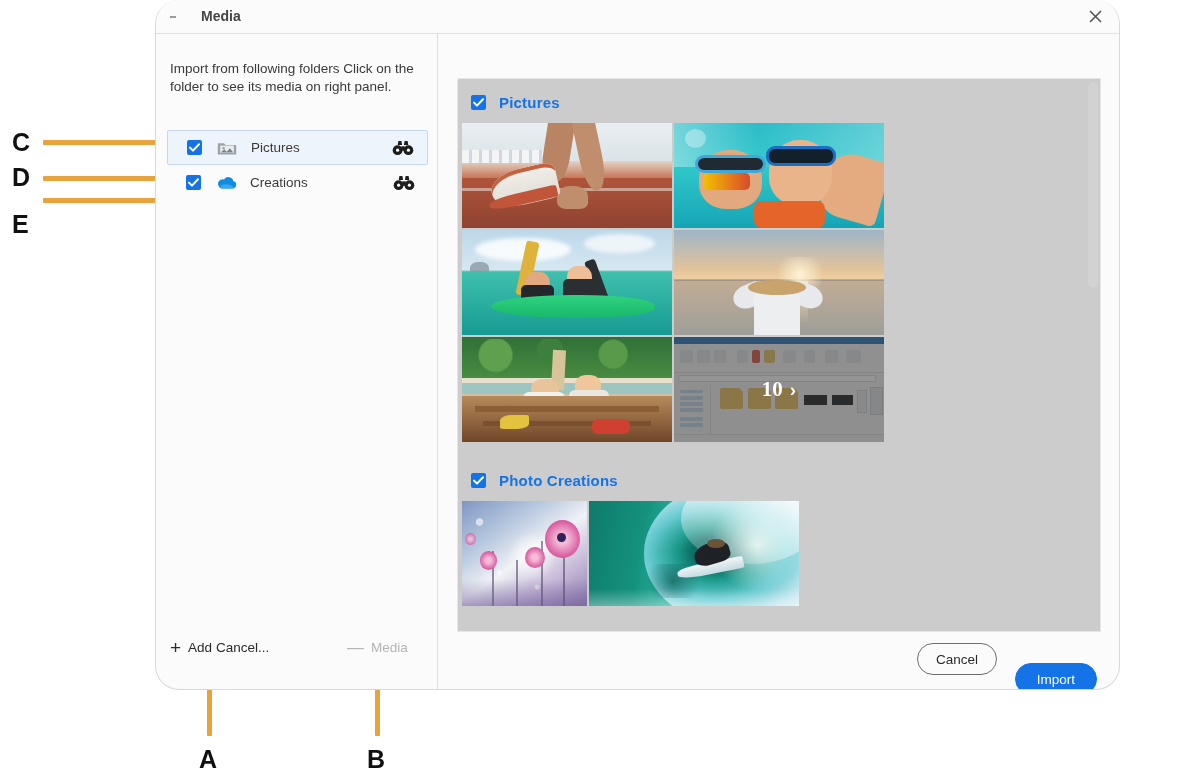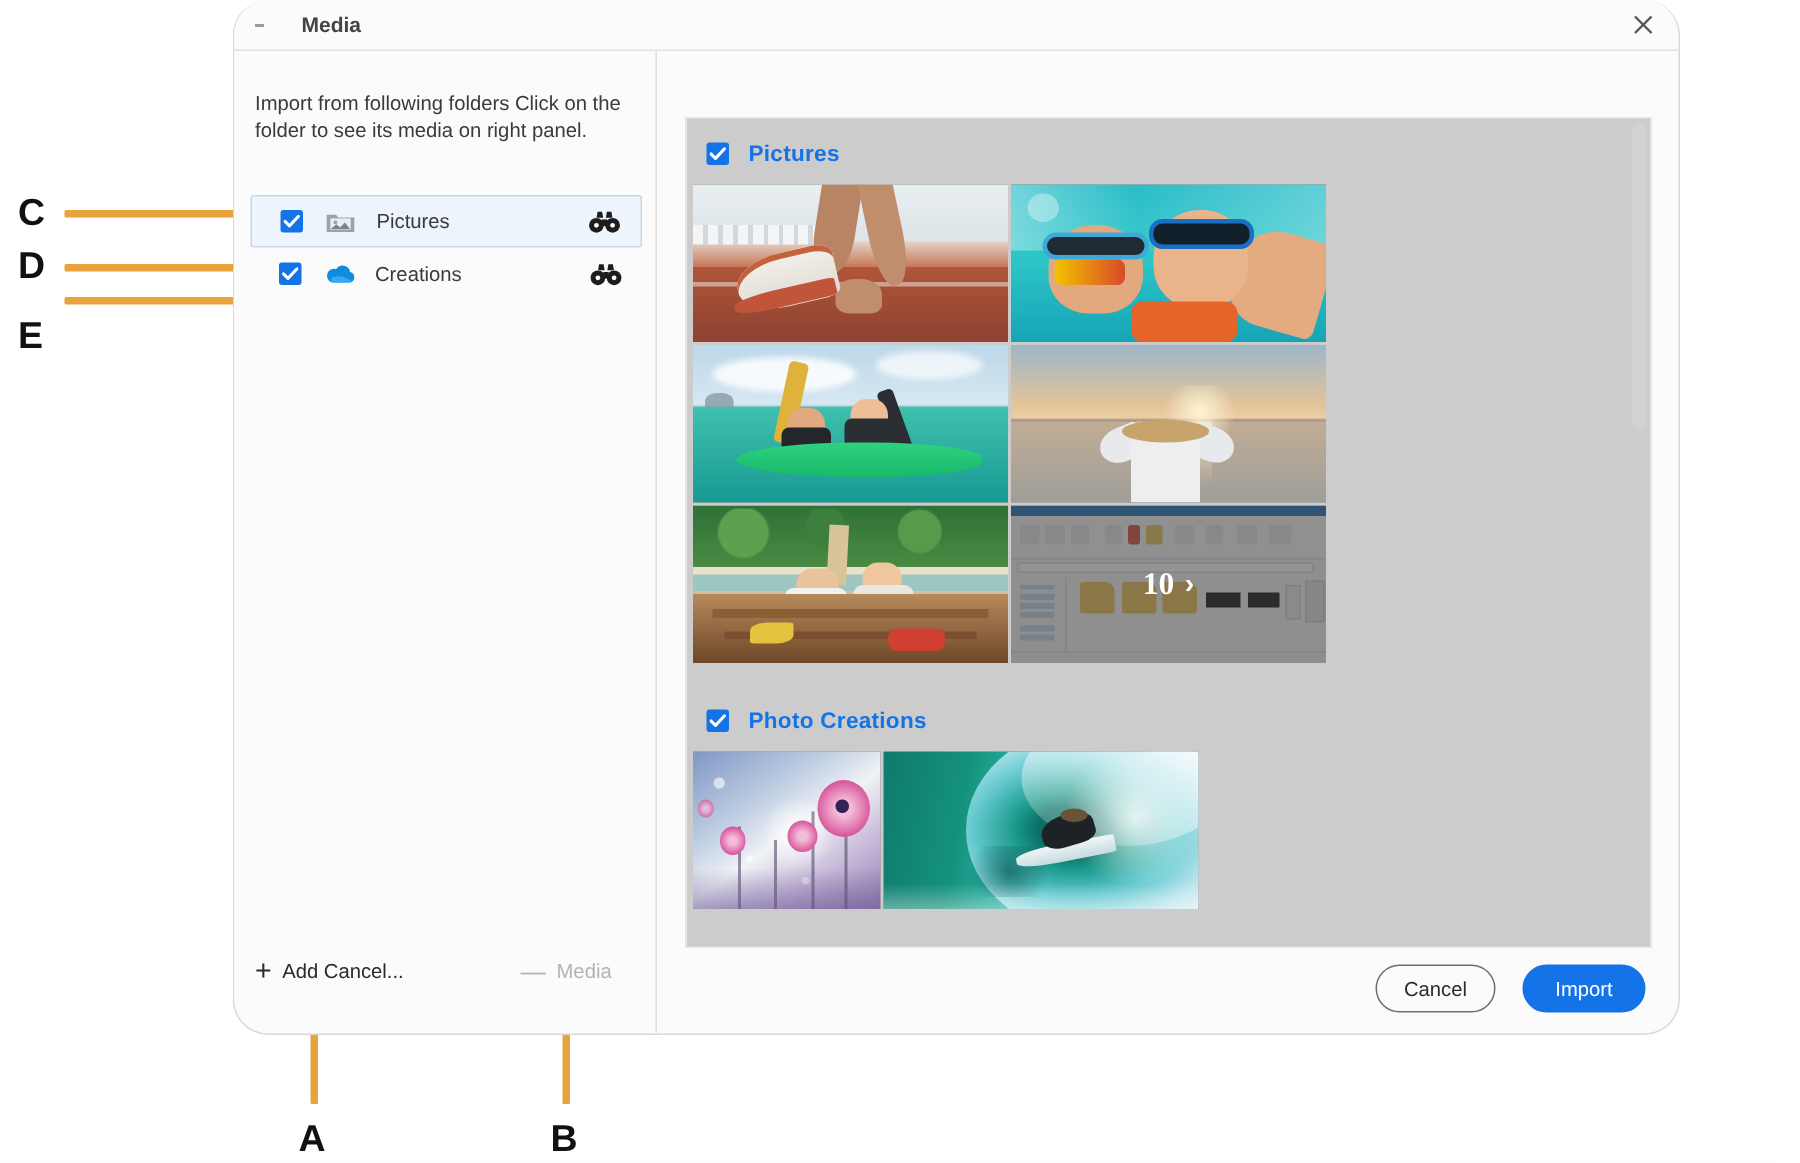--- a/index.html
+++ b/index.html
@@ -211,21 +211,21 @@
     height:32px;border-radius:16px;
     display:flex;align-items:center;justify-content:center;
     font-size:13.5px;cursor:pointer;box-sizing:border-box;
   }
   .btn-cancel{
     right:122px;width:80px;
     border:1px solid #6e6e6e;color:#2b2b2b;background:#fbfbfb;text-align:right;
   }
   .btn-import{
     right:22px;width:82px;
-    background:#1473e6;color:#ffffff;border:1px solid #1473e6;
+    background:#1473e6;color:#ffffff;border:1px solid #1473e6;margin-top:20px;
   }
 
   
   .art{position:absolute;inset:0;overflow:hidden;}
   .art i{position:absolute;display:block;}
 
   
   .a-run{background:linear-gradient(#dfe7ec 0%,#e6dfd6 34%,#c9795a 52%,#a8563c 100%);}
   .a-run .sky{left:0;top:0;width:100%;height:36%;background:linear-gradient(#e9eef1,#dce4e8);}
   .a-run .stand{left:0;top:26%;width:46%;height:12%;background:repeating-linear-gradient(90deg,#f2f4f5 0 7px,#cfd8dd 7px 10px);}

